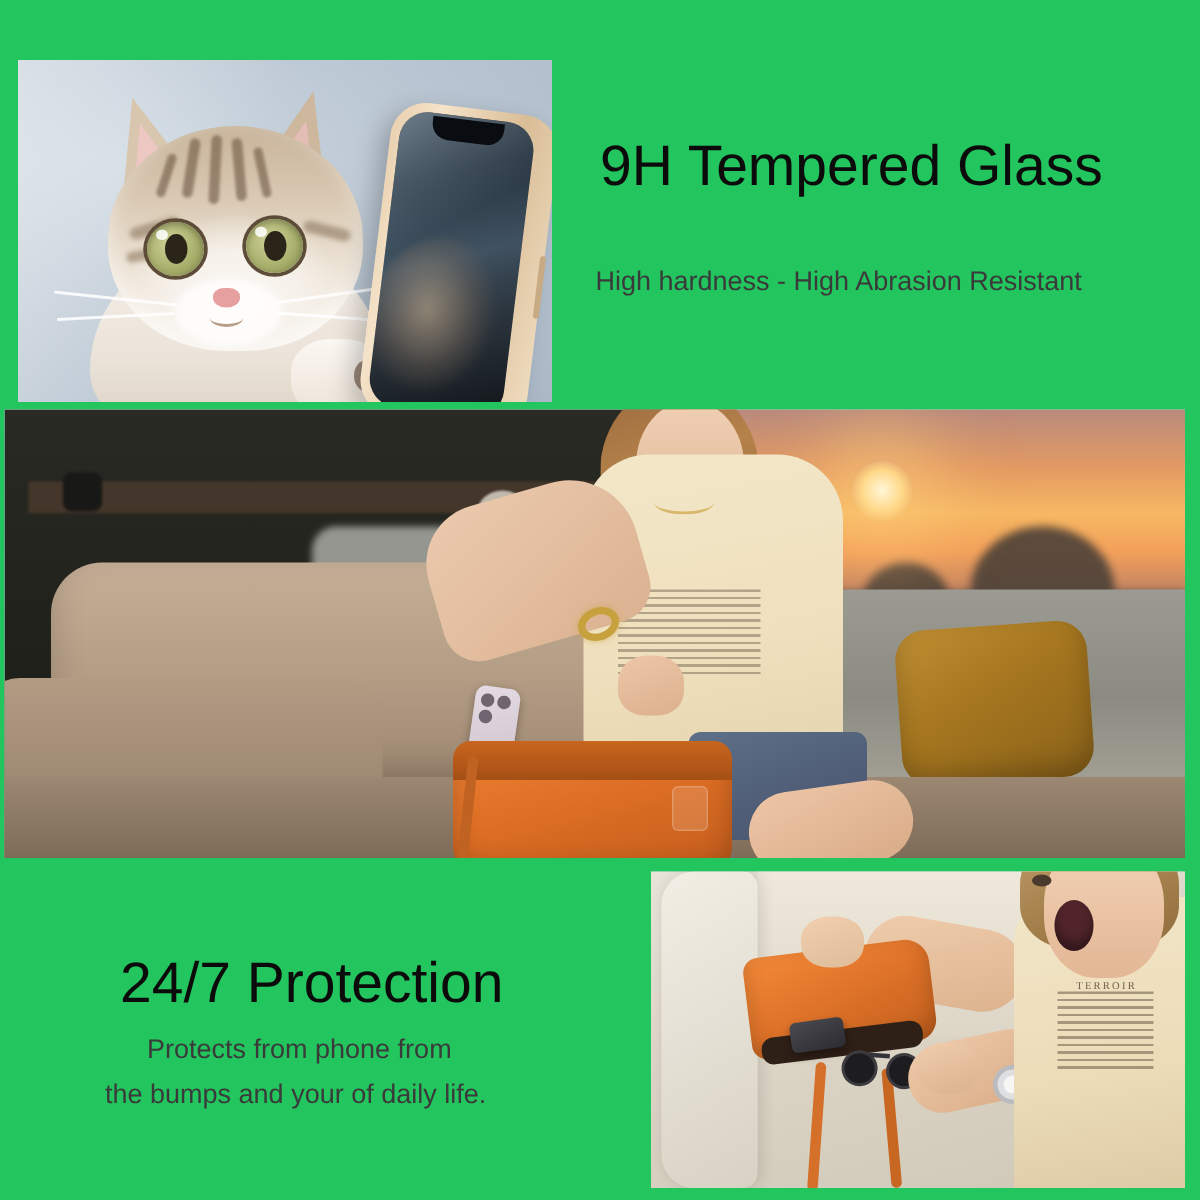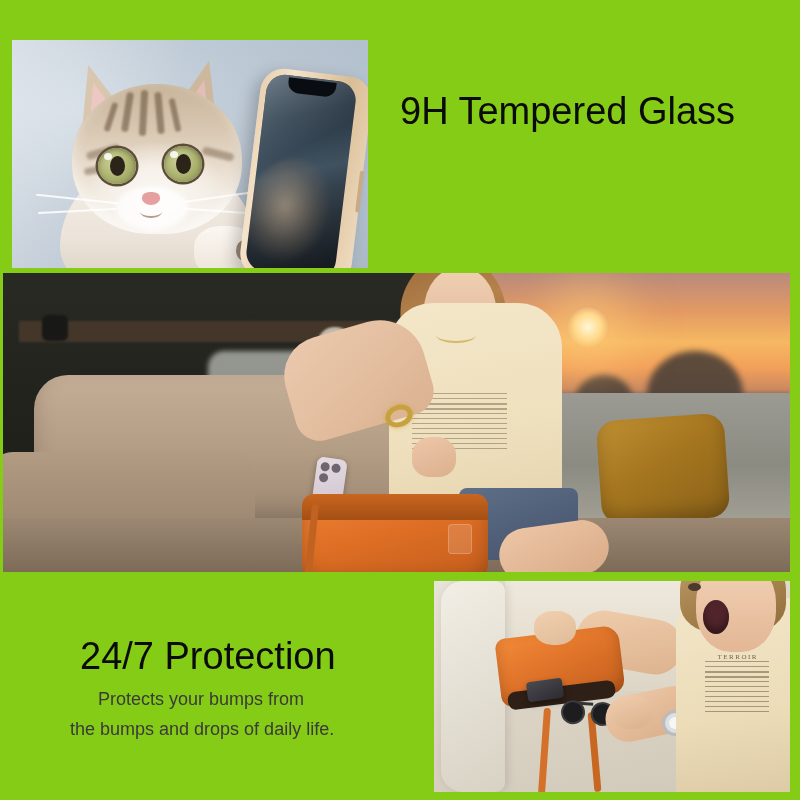--- a/index.html
+++ b/index.html
@@ -2,21 +2,21 @@
 <html><head>
 <meta charset="utf-8">
 <style>
   * { margin:0; padding:0; box-sizing:border-box; }
   html,body {
     width:800px; height:800px;
     background:#ffffff;
     font-family:"Liberation Sans", sans-serif;
     overflow:hidden;
   }
-  .page { position:relative; width:800px; height:800px; background:#84cc16;padding-left:16px; }
+  .page { position:relative; width:800px; height:800px; background:#22c55e;padding-left:16px; }
 
   
   .photo { position:absolute; overflow:hidden; background:#cfd6dc; }
 
   
   #panel-cat { left:12px; top:40px; width:356px; height:228px; }
   .cat-bg {
     position:absolute; inset:0;
     background:
       radial-gradient(120% 100% at 18% 30%, #cfd9e2 0%, #bcc8d4 45%, #aab8c6 100%);
@@ -475,20 +475,21 @@
       <div class="phone-screen">
         <div class="screen-reflect"></div>
         <div class="screen-sheen"></div>
         <div class="notch"></div>
       </div>
       <div class="side-btn"></div>
     </div>
   </div>
 
   <div class="headline" id="txt-glass-title">9H Tempered Glass</div>
+  <div class="subline" id="txt-glass-sub2">High hardness - High Abrasion Resistant</div>
 
   <div class="photo" id="panel-sofa">
     <div class="room-dark"></div>
     <div class="shelf"></div>
     <div class="shelf2"></div>
     <div class="jar"></div>
     <div class="vase"></div>
     <div class="bg-pillow"></div>
 
     <div class="sunset"></div>
@@ -522,22 +523,22 @@
     </div>
 
     <div class="bag-orange">
       <div class="bag-flap"></div>
       <div class="bag-strap"></div>
       <div class="bag-tag"></div>
     </div>
   </div>
 
   <div class="headline" id="txt-prot-title">24/7 Protection</div>
-  <div class="subline" id="txt-prot-sub1">Protects your bumps from</div>
-  <div class="subline" id="txt-prot-sub2">the bumps and drops of daily life.</div>
+  <div class="subline" id="txt-prot-sub1">Protects from phone from</div>
+  <div class="subline" id="txt-prot-sub2">the bumps and your of daily life.</div>
 
   <div class="photo" id="panel-drop">
     <div class="sofa-cream"></div>
     <div class="sofa-cream-back"></div>
     <div class="sofa-cream-arm"></div>
 
     <div class="arm2"></div>
     <div class="bag2">
       <div class="bag2-mouth"></div>
     </div>

